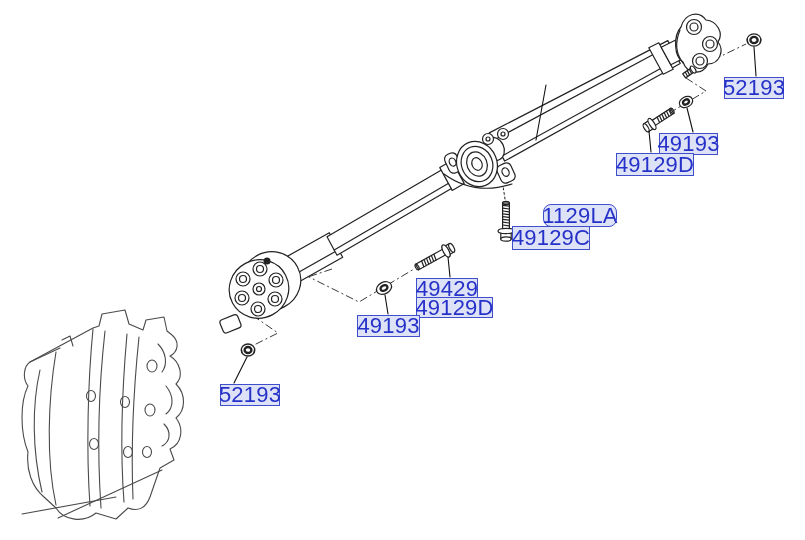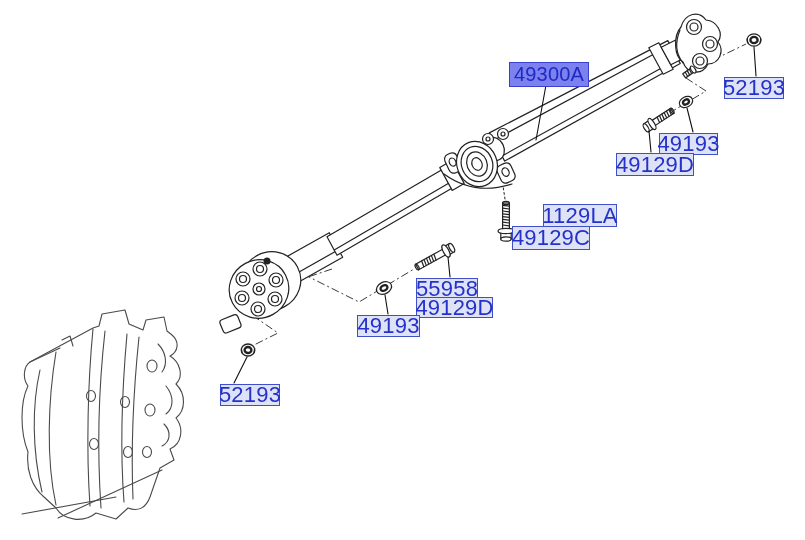--- a/index.html
+++ b/index.html
@@ -29,21 +29,21 @@
     background:#7c81ee;
     border:1.5px solid #3840cc;
     color:#1d2ac6;
     font-size:20px;
   }
   
   #lbl-49300a  {left:509px;top:62px; width:80px;height:25px;}
   #lbl-52193-u {left:724px;top:77px; width:60px;height:22px;}
   #lbl-49193-u {left:659px;top:133px;width:59px;height:22px;}
   #lbl-49129d-u{left:616px;top:153px;width:78px;height:23px;}
-  #lbl-1129la  {left:543px;top:204px;width:74px;height:23px;}
+  #lbl-1129la  {left:543px;top:204px;width:74px;height:23px;border-radius:8px;}
   #lbl-49129c  {left:512px;top:226px;width:78px;height:24px;text-align:right;}
   #lbl-49429   {left:416px;top:278px;width:62px;height:21px;}
   #lbl-49129d-l{left:416px;top:297px;width:77px;height:21px;}
   #lbl-49193-l {left:357px;top:315px;width:63px;height:22px;}
   #lbl-52193-l {left:220px;top:384px;width:60px;height:22px;}
 </style>
 </head>
 <body>
 
 <div id="canvas">
@@ -253,32 +253,31 @@
       <line x1="756" y1="76" x2="754" y2="47"></line>
       <line x1="693" y1="132" x2="687" y2="108"></line>
       <line x1="651" y1="152" x2="649" y2="131"></line>
       <line x1="542" y1="228" x2="513" y2="228"></line>
       <line x1="448" y1="257" x2="450" y2="277"></line>
       <line x1="388" y1="314" x2="385" y2="295"></line>
       <line x1="234" y1="383" x2="247" y2="357"></line>
     </g>
   </svg>
 
-  <div id="lbl-49300a" class="part-label selected">49300A</div>
 
   <div id="lbl-52193-u" class="part-label">52193</div>
 
   <div id="lbl-49193-u" class="part-label">49193</div>
 
   <div id="lbl-49129d-u" class="part-label">49129D</div>
 
   <div id="lbl-1129la" class="part-label">1129LA</div>
 
   <div id="lbl-49129c" class="part-label">49129C</div>
 
-  <div id="lbl-49429" class="part-label">55958</div>
+  <div id="lbl-49429" class="part-label">49429</div>
 
   <div id="lbl-49129d-l" class="part-label">49129D</div>
 
   <div id="lbl-49193-l" class="part-label">49193</div>
 
   <div id="lbl-52193-l" class="part-label">52193</div>
 </div>
 
 </body></html>

